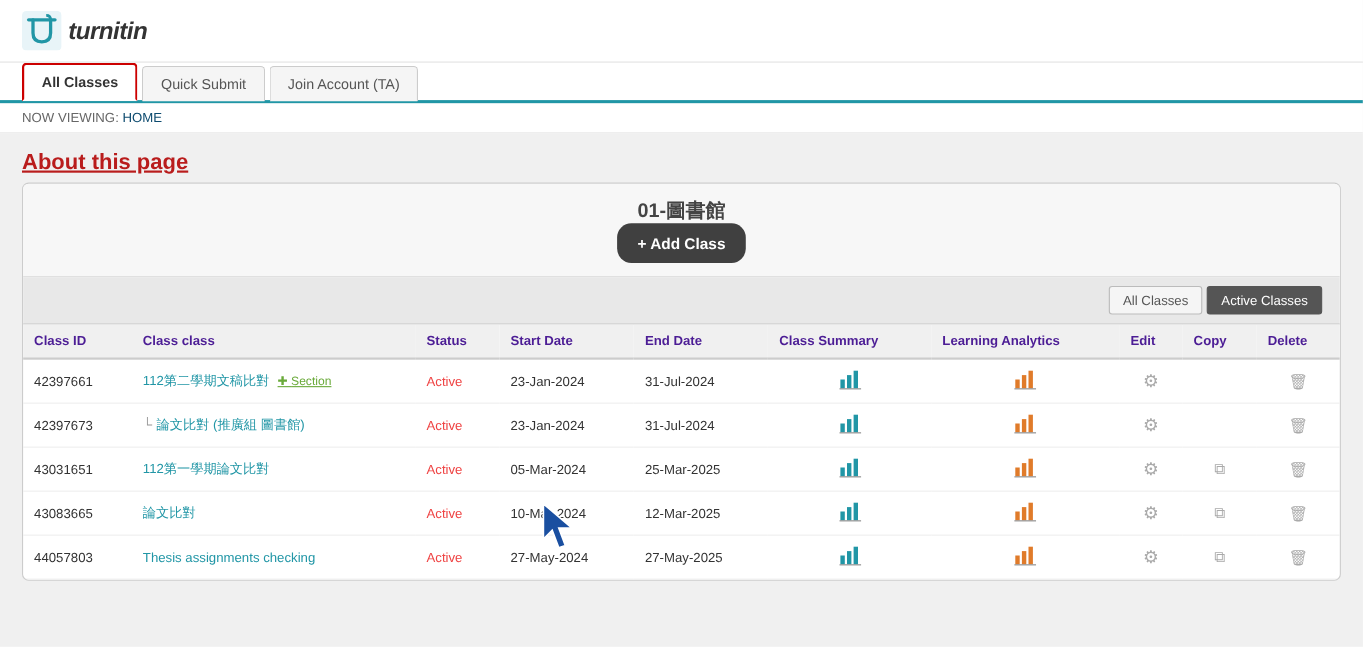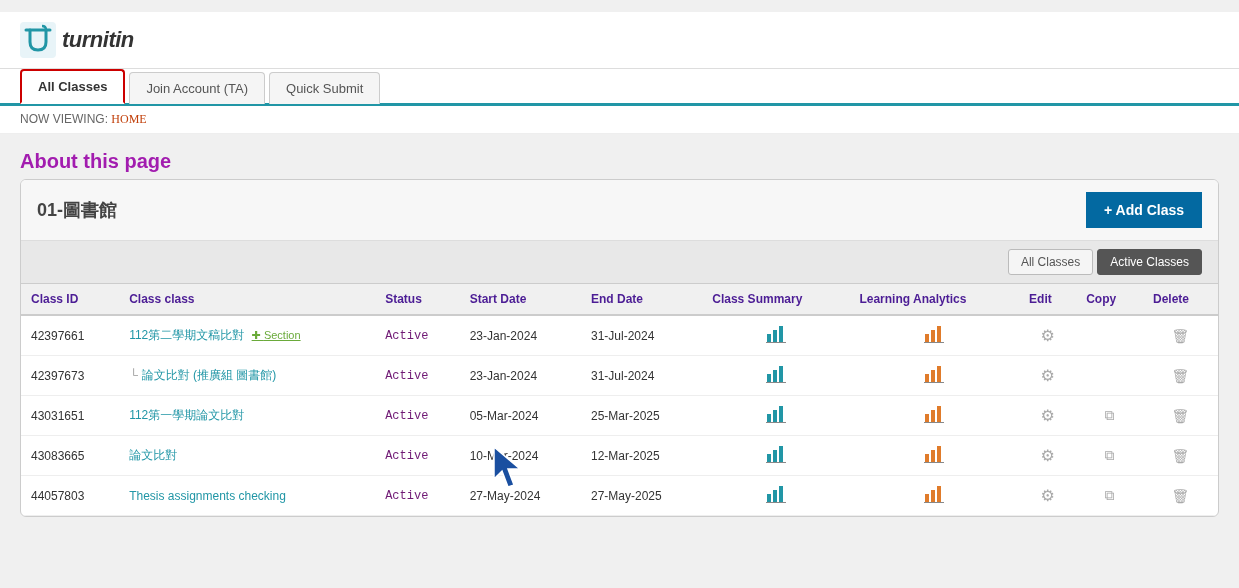--- a/index.html
+++ b/index.html
@@ -5,21 +5,20 @@
     * { box-sizing: border-box; margin: 0; padding: 0; }
     body { font-family: Arial, sans-serif; font-size: 13px; background: #f0f0f0; color: #333; }
 
     
     #header {
       background: #fff;
       border-bottom: 1px solid #ddd;
       padding: 10px 20px;
       display: flex;
       align-items: flex-start;
-      margin-top: 12px;
     }
     #logo-area {
       display: flex;
       align-items: center;
       gap: 6px;
     }
     .logo-icon {
       width: 36px;
       height: 36px;
     }
@@ -55,35 +54,35 @@
 
     
     #breadcrumb {
       background: #fff;
       padding: 6px 20px;
       font-size: 12px;
       color: #666;
       border-bottom: 1px solid #eee;
     }
     #breadcrumb a {
-      color: #c2410c;
+      color: #0c4a6e;
       text-decoration: none;
-      font-family: Liberation Serif, serif;
     }
 
     
     #main {
       padding: 16px 20px;
     }
 
     #about-section h2 {
       font-size: 20px;
       font-weight: bold;
       margin-bottom: 6px;
-      color: #a21caf;
+      color: #b91c1c;
+      text-decoration: underline;
     }
     #about-section p {
       font-size: 13px;
       color: #555;
       margin-bottom: 16px;
     }
 
     
     #class-container {
       background: #fff;
@@ -93,32 +92,33 @@
     }
 
     
     #class-header {
       background: #f7f7f7;
       border-bottom: 1px solid #ddd;
       padding: 12px 16px;
       display: flex;
       align-items: center;
       justify-content: space-between;
+      flex-direction: column;
     }
     #class-title {
       font-size: 18px;
       font-weight: bold;
       color: #444;
     }
     #add-class-btn {
-      background: #0369a1;
+      background: #404040;
       color: #fff;
       border: none;
       padding: 10px 18px;
-      border-radius: 0;
+      border-radius: 13px;
       font-size: 14px;
       font-weight: bold;
       cursor: pointer;
       display: flex;
       align-items: center;
       gap: 6px;
     }
 
     
     #filter-bar {
@@ -167,22 +167,21 @@
       border-bottom: 1px solid #eee;
       vertical-align: middle;
       margin-left: 40px;
     }
     .class-name-link {
       color: #2196a6;
       text-decoration: none;
       cursor: pointer;
     }
     .status-active {
-      color: #701a75;
-      font-family: Liberation Mono, monospace;
+      color: #ef4444;
     }
     .section-link {
       color: #6aaa3a;
       font-size: 11px;
       cursor: pointer;
       margin-left: 4px;
       text-align: right;
     }
     .section-link::before {
       content: "✚ ";
@@ -244,22 +243,22 @@
         <path d="M10 8 L10 20 Q10 28 18 28 Q26 28 26 20 L26 8" stroke="#2196a6" stroke-width="3" fill="none" stroke-linecap="round"></path>
         <line x1="6" y1="8" x2="30" y2="8" stroke="#2196a6" stroke-width="3" stroke-linecap="round"></line>
         <path d="M22 4 Q26 4 26 8" stroke="#2196a6" stroke-width="2.5" fill="none"></path>
       </svg>
       <span style="font-size:22px;font-weight:bold;color:#333;font-style:italic;letter-spacing:-0.5px;">turnitin</span>
     </div>
   </div>
 
   <div id="nav-tabs">
     <div class="nav-tab active">All Classes</div>
+    <div class="nav-tab">Quick Submit</div>
     <div class="nav-tab">Join Account (TA)</div>
-    <div class="nav-tab">Quick Submit</div>
   </div>
 
   <div id="breadcrumb">
     <span>NOW VIEWING:</span>
     <a href="#">HOME</a>
   </div>
 
   <div id="main">
 
     <div id="about-section">

